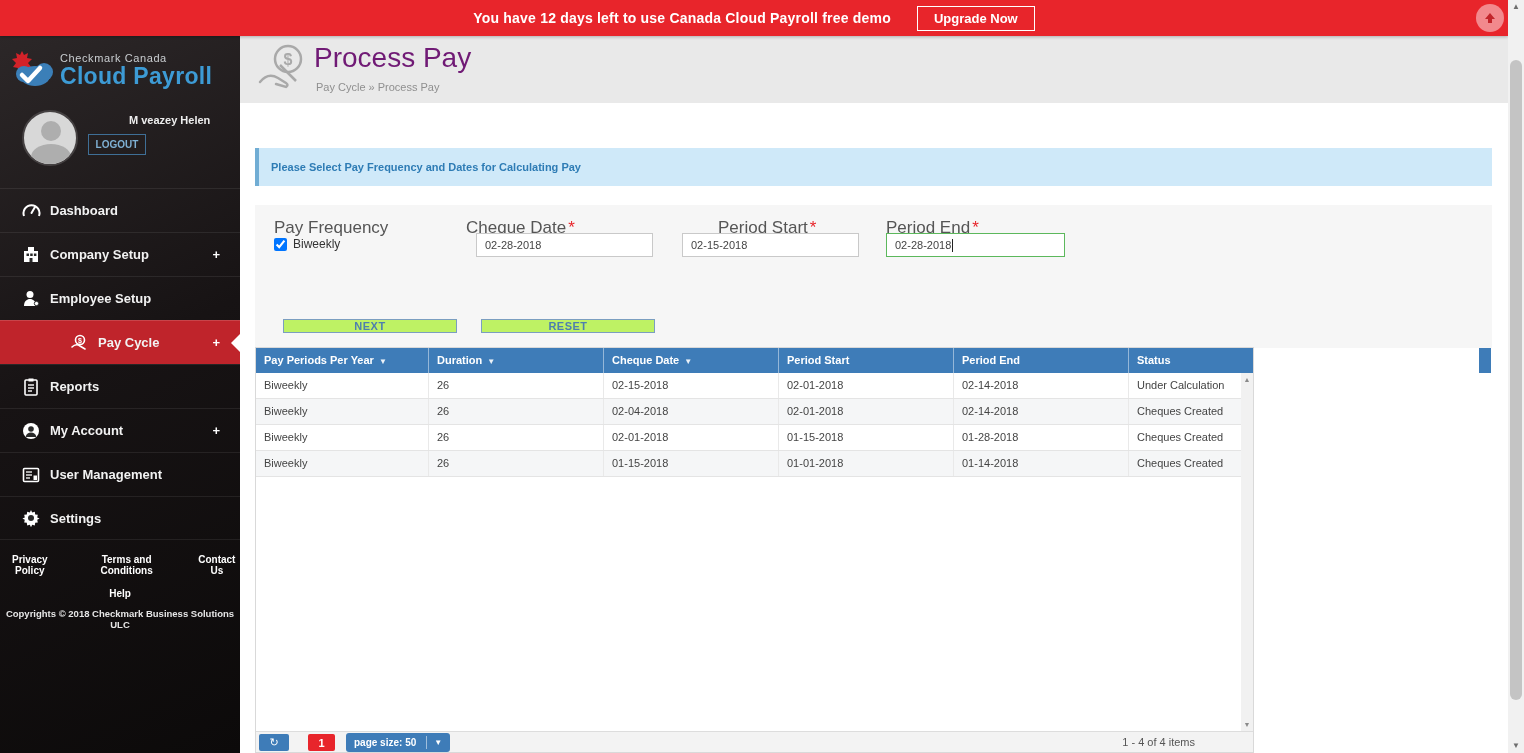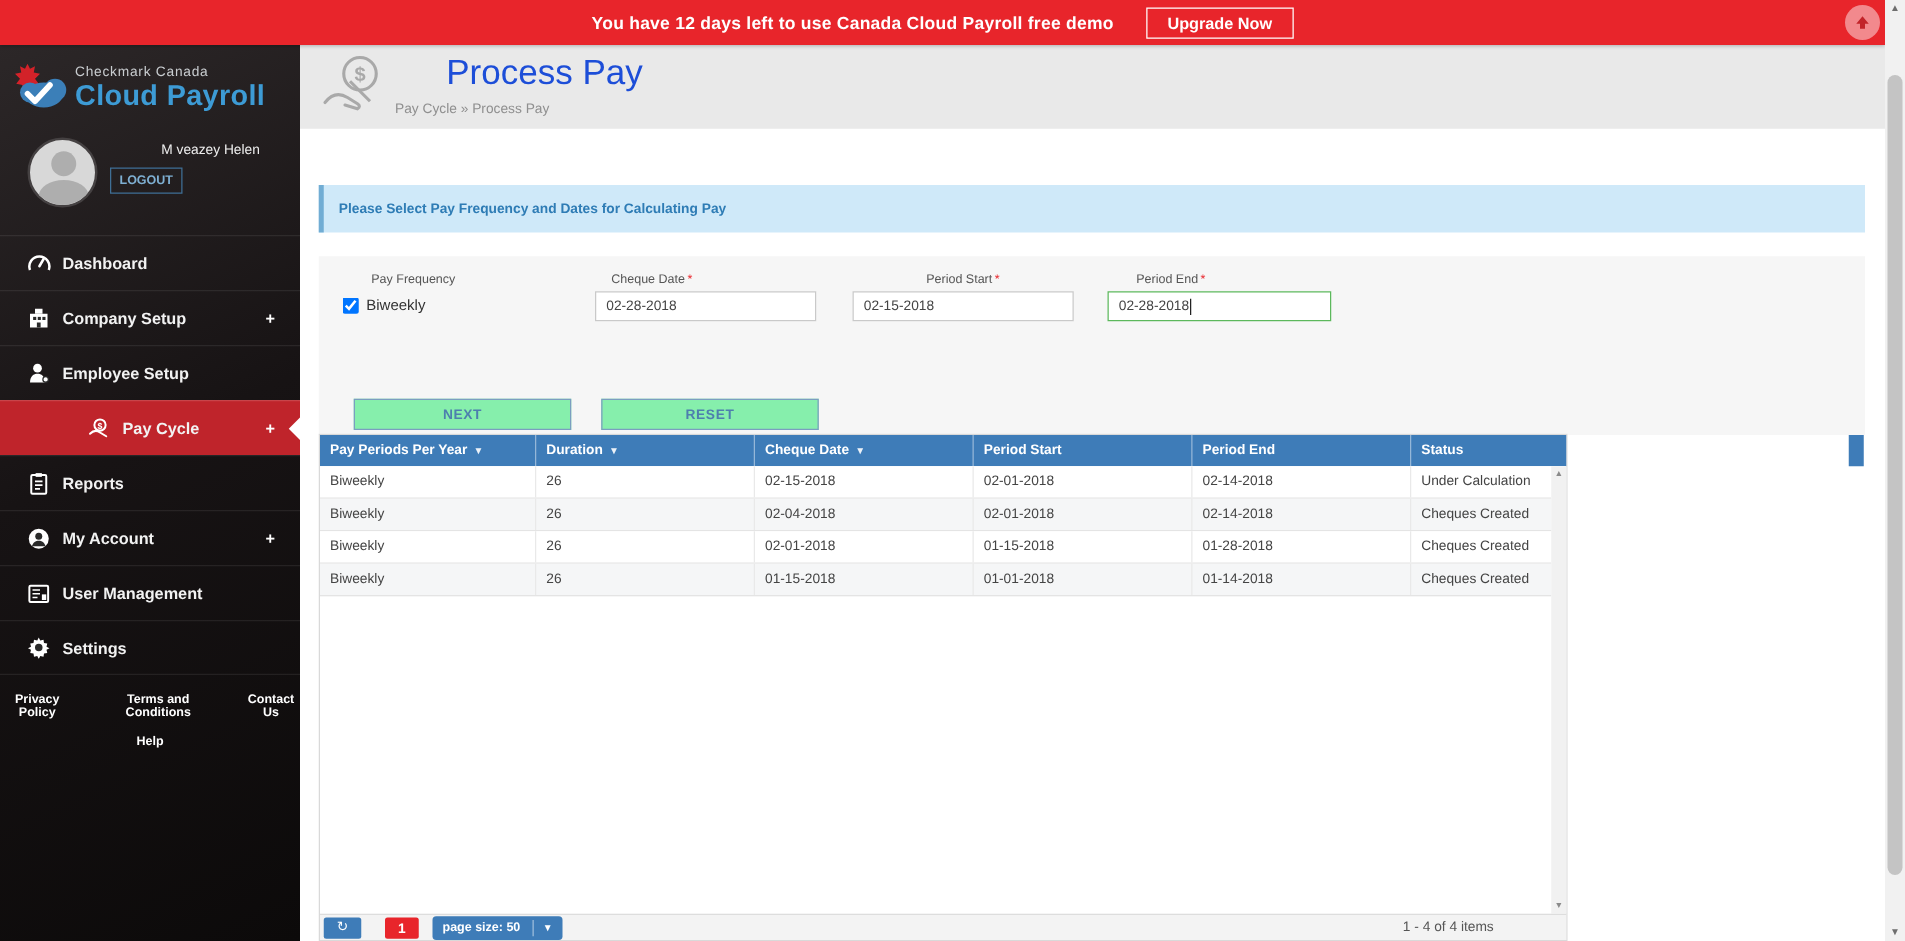--- a/index.html
+++ b/index.html
@@ -27,21 +27,21 @@
   .logo { position:absolute; left:8px; top:6px; width:226px; height:56px; display:flex; align-items:center; }
   .logo-text { margin-left:4px; }
   .logo-top { font-size:11px; color:#c9cdd0; letter-spacing:.6px; }
   .logo-bottom { font-size:23px; font-weight:bold; color:#3d9bd5; letter-spacing:.3px; line-height:24px; }
 
   .user-block { position:absolute; left:0; top:72px; width:240px; height:80px; }
   .avatar { position:absolute; left:22px; top:2px; width:56px; height:56px; border-radius:50%;
             background:#d8d8d8; border:2px solid #454142; overflow:hidden; }
   .avatar .head { position:absolute; left:17px; top:9px; width:20px; height:20px; border-radius:50%; background:#aeaeae; }
   .avatar .body { position:absolute; left:7px; top:32px; width:40px; height:26px; border-radius:50% 50% 0 0; background:#aeaeae; }
-  .user-name { position:absolute; left:88px; top:6px; font-size:11px; font-weight:normal; color:#eeeeee;padding-left:41px; }
+  .user-name { position:absolute; left:88px; top:6px; font-size:11px; font-weight:bold; color:#eeeeee;padding-left:41px; }
   .logout-btn { position:absolute; left:88px; top:26px; width:58px; height:21px; background:transparent;
                 border:1px solid #3f6f96; color:#7fb0d3; font-size:10px; font-weight:bold; cursor:pointer; font-family:inherit; }
 
   .menu { position:absolute; left:0; top:152px; width:240px; }
   .menu-item { position:relative; height:44px; display:flex; align-items:center; border-top:1px solid rgba(255,255,255,.08); cursor:pointer; }
   .menu-item:last-child { border-bottom:1px solid rgba(255,255,255,.08);text-align:center; }
   .menu-icon { width:22px; margin-left:20px; display:flex; align-items:center; justify-content:center; }
   .menu-label { margin-left:8px; color:#f2f2f2; font-size:13px; font-weight:bold; }
   .menu-plus { position:absolute; right:20px; color:#fff; font-size:13px; font-weight:bold; }
   .menu-item.active { background:#bf242b; border-top-color:rgba(255,255,255,.15);padding-left:48px; }
@@ -51,41 +51,41 @@
   .side-footer { position:absolute; left:0; top:518px; width:240px; text-align:center; }
   .side-links { display:flex; justify-content:center; gap:21px; }
   .side-link { color:#fff; font-size:10px; font-weight:bold; cursor:pointer; }
   .side-link-help { display:block; margin-top:12px; color:#fff; font-size:10px; font-weight:bold; cursor:pointer; }
   .copyright { margin-top:9px; color:#e6e6e6; font-size:9.5px; font-weight:bold; }
 
   
   .main { position:absolute; left:240px; top:36px; width:1268px; height:717px; background:#fff; }
   .page-header { position:absolute; left:0; top:0; width:1268px; height:67px; background:#e9e9e9; }
   .ph-icon { position:absolute; left:16px; top:6px; }
-  .page-title { position:absolute; left:74px; top:6px; font-size:28px; font-weight:300; color:#1d4ed8;margin-left:43px; }
+  .page-title { position:absolute; left:74px; top:6px; font-size:28px; font-weight:300; color:#701a75; }
   .breadcrumb { position:absolute; left:76px; top:45px; font-size:11px; color:#8f8f8f; }
 
   .info-bar { position:absolute; left:15px; top:112px; width:1237px; height:38px; background:#cfe9f9;
               border-left:4px solid #71add4; display:flex; align-items:center; }
   .info-text { margin-left:12px; color:#2e7cb5; font-size:11px; font-weight:bold; }
 
   .form-panel { position:absolute; left:15px; top:169px; width:1237px; height:143px; background:#f6f6f6; }
-  .field-label { position:absolute; top:13px; font-size:10px; color:#555;margin-left:23px; }
+  .field-label { position:absolute; top:13px; font-size:17px; color:#555; }
   .req { color:#e8252b; margin-left:2px; }
   .lbl-freq { left:19px; } .lbl-cheque { left:211px; } .lbl-start { left:427px;padding-left:36px; } .lbl-end { left:631px; }
   .freq-check { position:absolute; left:19px; top:32px; display:flex; align-items:center; }
   .freq-check input { width:13px; height:13px; cursor:pointer; }
   .freq-check span { margin-left:6px; font-size:12px; color:#333; }
   .date-input { position:absolute; top:28px; height:24px; width:177px; border:1px solid #c9c9c9; background:#fff;
                 font-size:11px; color:#444; padding-left:8px; font-family:inherit; }
   .inp-cheque { left:221px; } .inp-start { left:427px; }
   .inp-end { position:absolute; left:631px; top:28px; height:24px; width:179px; border:1px solid #5cb85c; background:#fff;
              font-size:11px; color:#444; display:flex; align-items:center; padding-left:8px; }
   .caret { display:inline-block; width:1px; height:13px; background:#222; margin-left:1px; }
-  .form-btn { position:absolute; top:114px; width:174px; height:25px; background:#86efac; border:1px solid #7b9ec0;
+  .form-btn { position:absolute; top:114px; width:174px; height:14px; background:#bef264; border:1px solid #7b9ec0;
               color:#4d7fae; font-size:11px; font-weight:bold; letter-spacing:.5px; cursor:pointer; font-family:inherit; }
   .btn-next { left:28px; } .btn-reset { left:226px; }
 
   
   .grid { position:absolute; left:15px; top:311px; width:999px; height:406px; border:1px solid #d9d9d9;
           display:flex; flex-direction:column; background:#fff; }
   .grid-header { height:25px; background:#3e7cb8; display:flex; flex:none; }
   .gh-cell { color:#fff; font-size:11px; font-weight:bold; line-height:25px; padding-left:8px;
              border-right:1px solid rgba(255,255,255,.45); cursor:pointer; white-space:nowrap; overflow:hidden; }
   .sort-arrow { font-size:8px; margin-left:5px; opacity:.9; }
@@ -262,20 +262,21 @@
     </div>
   </div>
 
   <div class="side-footer">
     <div class="side-links">
       <span class="side-link">Privacy Policy</span>
       <span class="side-link">Terms and Conditions</span>
       <span class="side-link">Contact Us</span>
     </div>
     <span class="side-link-help">Help</span>
+    <div class="copyright">Copyrights © 2018 Checkmark Business Solutions ULC</div>
   </div>
 </div>
 
 <div class="main">
 
   <div class="page-header">
     <span class="ph-icon">
       <svg width="56" height="54" viewBox="0 0 56 54">
         <circle cx="32" cy="17" r="13" fill="none" stroke="#a9a9a9" stroke-width="2.5"></circle>
         <text x="32" y="23" font-size="16" fill="#a9a9a9" text-anchor="middle" font-weight="bold">$</text>

